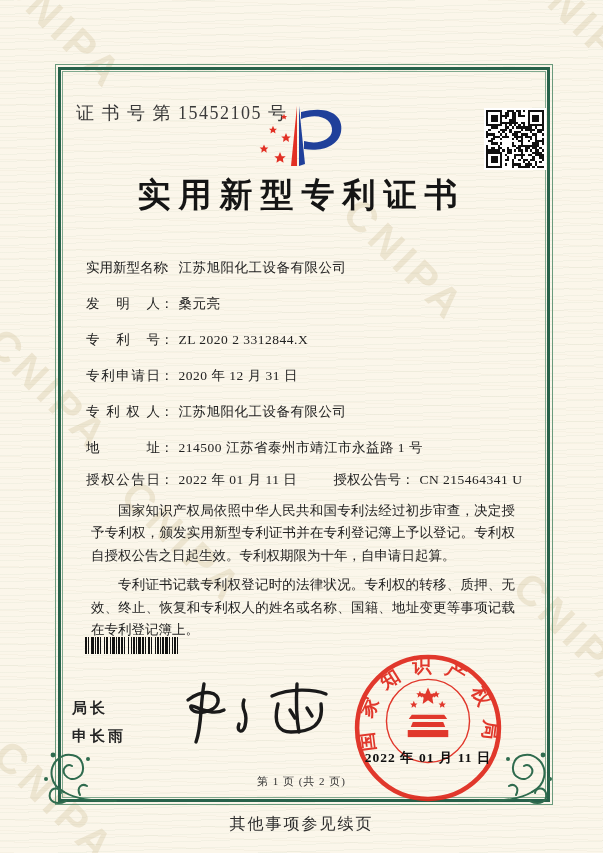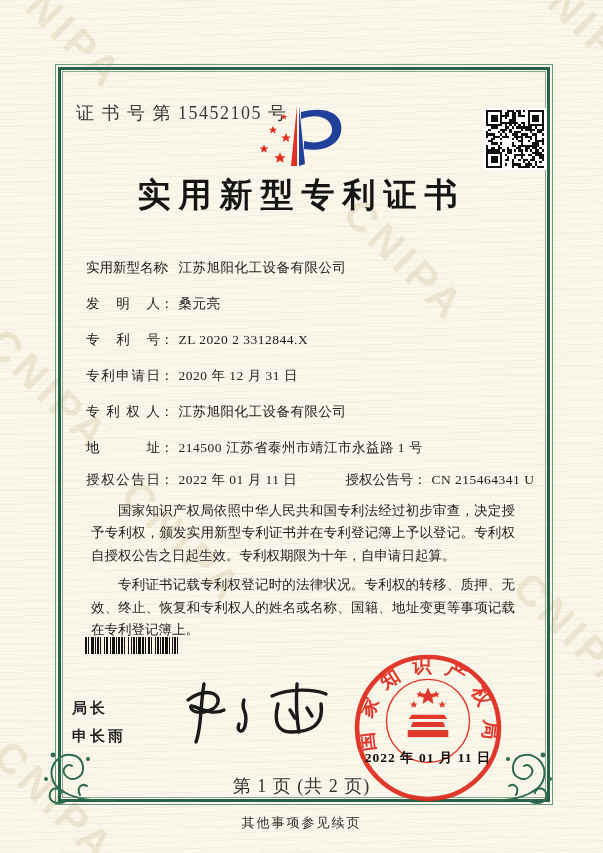--- a/index.html
+++ b/index.html
@@ -22,35 +22,35 @@
   .frame-in{position:absolute; inset:1px; border:1px solid #7fa88d;}
   .cert-no{position:absolute; left:76px; top:101px; z-index:2; font-size:18px; letter-spacing:1.5px; color:#3a3a3a;}
   .logo{position:absolute; left:240px; top:100px; z-index:2;}
   .qr{position:absolute; left:484px; top:108px; z-index:2; background:#fff; padding:2px;}
   .title{position:absolute; left:0; top:173px; width:100%; z-index:2; text-align:center;
     font-size:33px; font-weight:700; letter-spacing:8px; color:#151515;}
   .fields{position:absolute; left:86px; top:257px; width:450px; z-index:2; font-size:13.5px;}
   .frow{height:22px; line-height:22px; margin-bottom:14px; white-space:nowrap;}
   .flabel{display:inline-block; width:74px; text-align:justify; text-align-last:justify; vertical-align:top;}
   .fvalue{margin-left:5px; letter-spacing:0.5px;}
-  .pair2{margin-left:48px;}
+  .pair2{margin-left:36px;}
   .body{position:absolute; left:84px; top:493px; width:438px; z-index:2; font-size:13.5px;
     line-height:22.4px; text-align:justify; color:#1f1f1f;}
   .body p{margin:7px; text-indent:2em;}
   .barcode{position:absolute; left:85px; top:637px; z-index:2;}
   .signer{position:absolute; left:72px; top:694px; z-index:2; font-family:"Liberation Sans","DejaVu Sans",sans-serif;
     font-size:15px; font-weight:600; letter-spacing:3px; color:#262626; line-height:28px;}
   .signature{position:absolute; left:178px; top:672px; z-index:2;}
   .seal{position:absolute; left:352px; top:652px; z-index:2; opacity:0.92;}
   .seal-date{position:absolute; left:348px; top:749px; width:160px; z-index:3; text-align:center;
     font-size:13.5px; font-weight:600; letter-spacing:1px; color:#101010;}
   .page-indicator{position:absolute; left:0; top:774px; width:100%; z-index:2; text-align:center;
-    font-size:18px; letter-spacing:1px; color:#333;}
+    font-size:11px; letter-spacing:1px; color:#333;}
   .note{position:absolute; left:0; top:814px; width:100%; z-index:2; text-align:center;
-    font-size:13px; letter-spacing:2px; color:#2e2e2e;}
+    font-size:16px; letter-spacing:2px; color:#2e2e2e;}
   .flourish{position:absolute; z-index:2;}
   .fl-left{left:40px; top:745px;}
   .fl-right{left:478px; top:745px; transform:scaleX(-1);}
 </style>
 </head>
 <body>
 
 <div class="page">
 
   <span class="wm" style="left:-14px;top:4px;">CNIPA</span>

